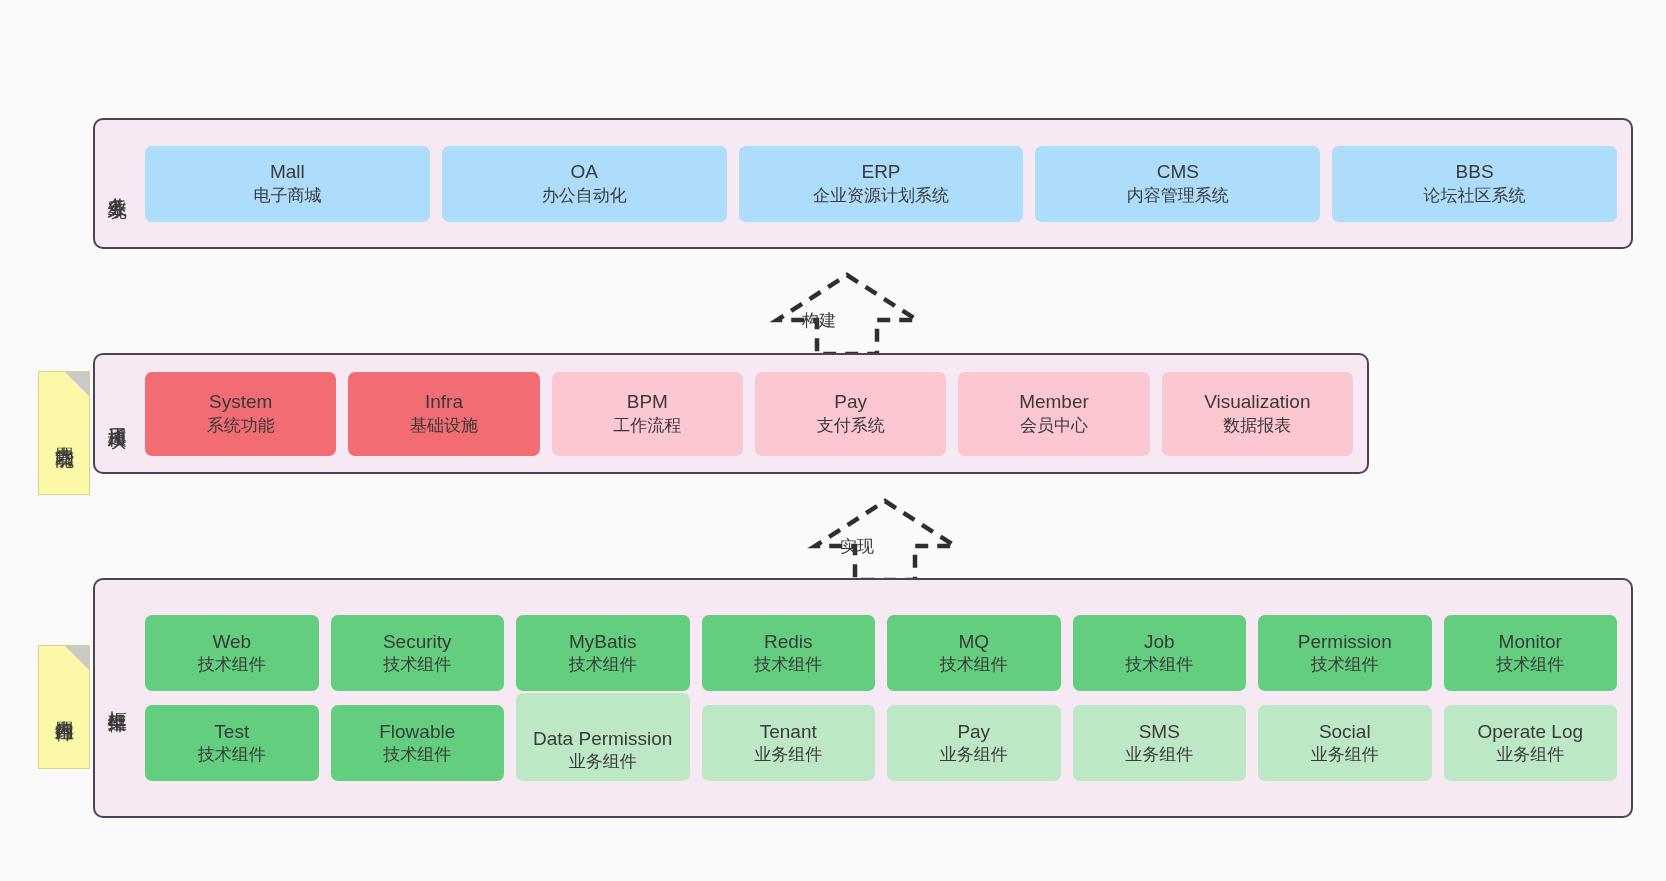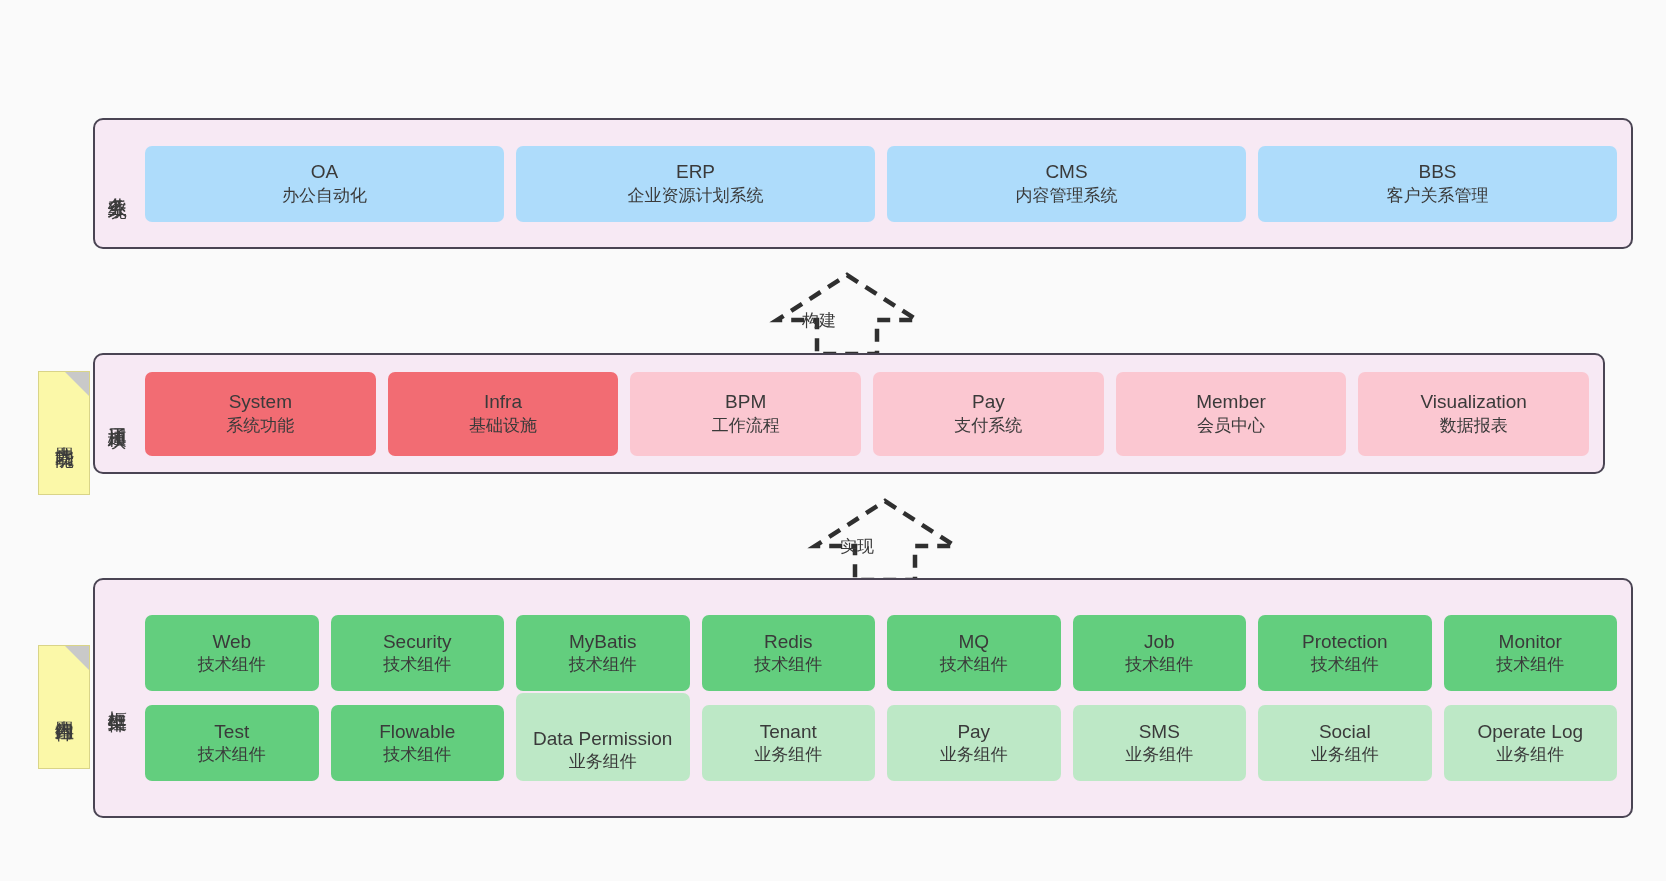--- a/index.html
+++ b/index.html
@@ -122,52 +122,56 @@
 </head>
 <body>
 
 <div class="canvas">
 
   <div class="layer" style="left:93px;top:118px;width:1540px;height:131px;">
     <div class="layer-title">业务系统</div>
     <div class="layer-body">
 
       <div class="card c-blue">
+        <span class="t1">Mall</span>
+        <span class="t2">电子商城</span>
+      </div>
+      <div class="card c-blue">
         <span class="t1">OA</span>
         <span class="t2">办公自动化</span>
       </div>
       <div class="card c-blue">
         <span class="t1">ERP</span>
         <span class="t2">企业资源计划系统</span>
       </div>
       <div class="card c-blue">
         <span class="t1">CMS</span>
         <span class="t2">内容管理系统</span>
       </div>
       <div class="card c-blue">
         <span class="t1">BBS</span>
-        <span class="t2">客户关系管理</span>
+        <span class="t2">论坛社区系统</span>
       </div>
 
     </div>
   </div>
 
   <div class="arrow" style="left:772px;top:272px;width:150px;height:85px;">
     <svg width="150" height="85" viewBox="0 0 150 85" fill="none">
       <path d="M75 3 L145 48 L105 48 L105 82 L45 82 L45 48 L5 48 Z" stroke="#2f2f2f" stroke-width="4.5" fill="#fafafa" stroke-dasharray="13 9" stroke-linejoin="miter"></path>
     </svg>
     <span class="lbl" style="left:30px;top:37px;">构建</span>
   </div>
 
   <div class="note" style="left:38px;top:371px;width:52px;height:124px;">
     <span class="fold"></span>
     <span>内置功能</span>
   </div>
 
-  <div class="layer" style="left:93px;top:353px;width:1512px;height:121px;align-items:center;">
+  <div class="layer" style="left:93px;top:353px;width:1276px;height:121px;align-items:center;">
     <div class="layer-title">通用模块</div>
     <div class="layer-body">
 
       <div class="card c-red">
         <span class="t1">System</span>
         <span class="t2">系统功能</span>
       </div>
       <div class="card c-red">
         <span class="t1">Infra</span>
         <span class="t2">基础设施</span>
@@ -227,21 +231,21 @@
         </div>
         <div class="card c-green">
           <span class="t1">MQ</span>
           <span class="t2">技术组件</span>
         </div>
         <div class="card c-green">
           <span class="t1">Job</span>
           <span class="t2">技术组件</span>
         </div>
         <div class="card c-green">
-          <span class="t1">Protection</span>
+          <span class="t1">Permission</span>
           <span class="t2">技术组件</span>
         </div>
         <div class="card c-green">
           <span class="t1">Monitor</span>
           <span class="t2">技术组件</span>
         </div>
       </div>
 
       <div class="row">
         <div class="card c-green">

